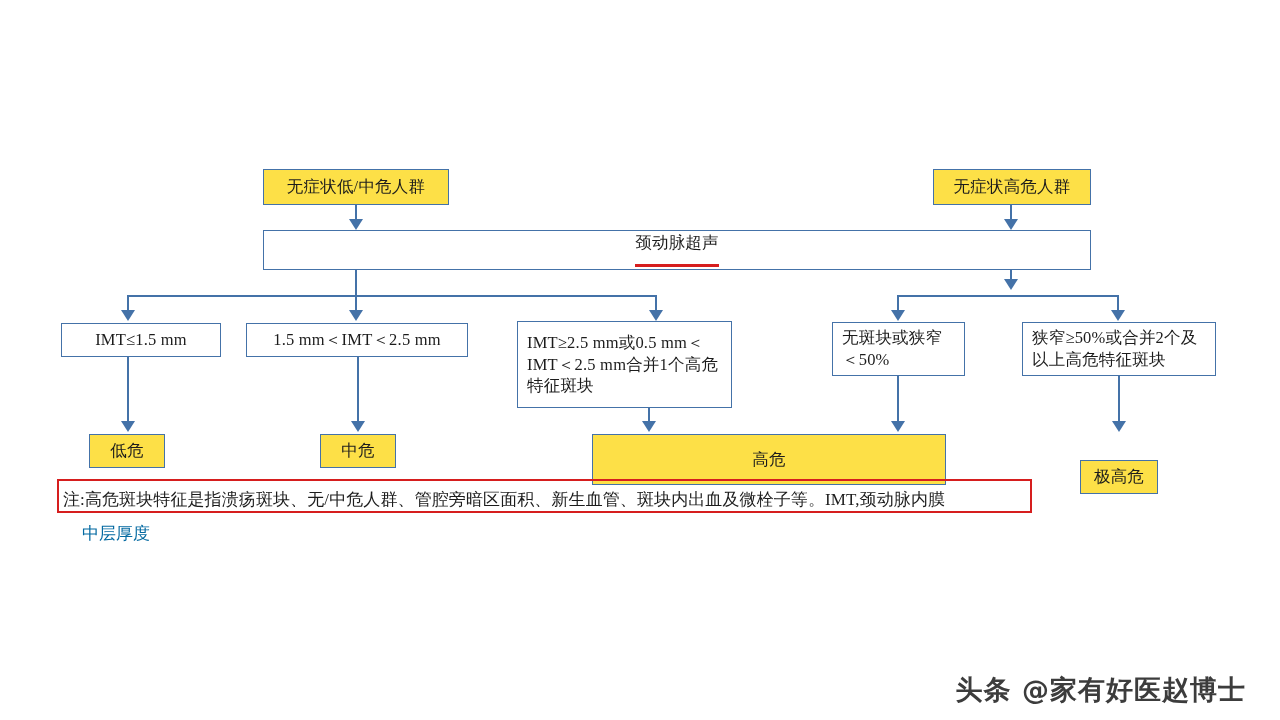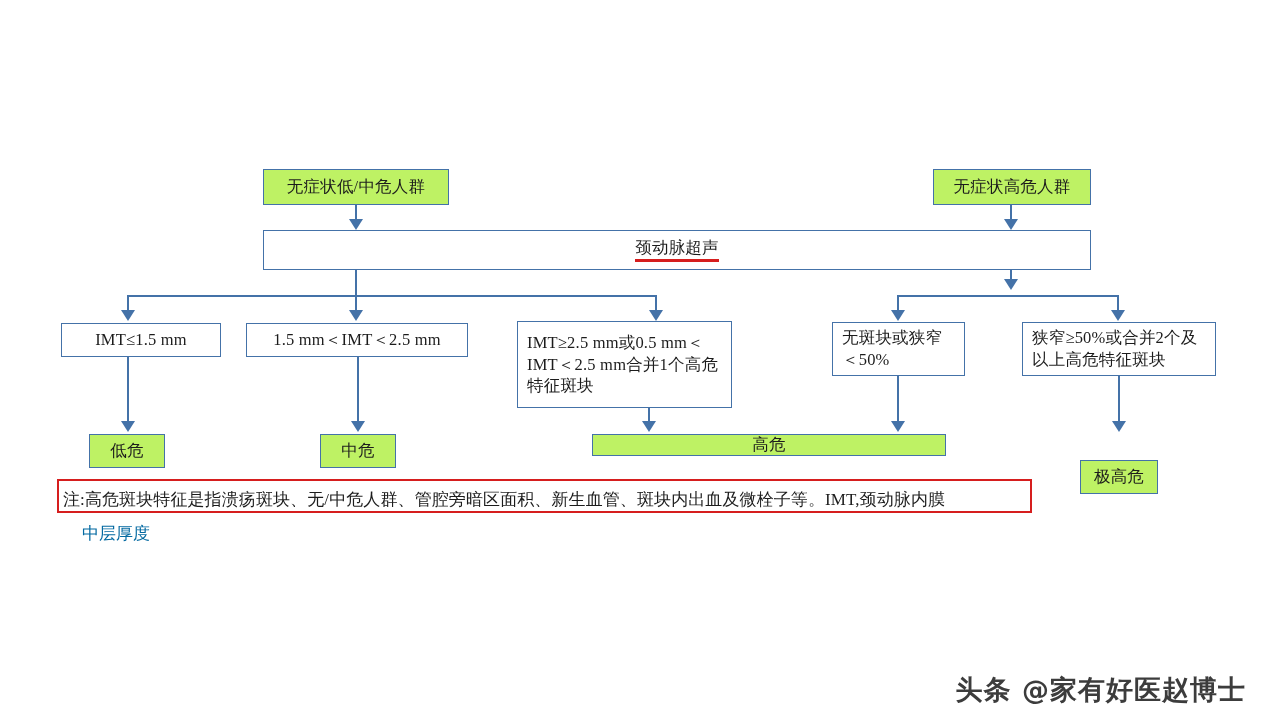--- a/index.html
+++ b/index.html
@@ -16,51 +16,51 @@
     position:absolute;
     box-sizing:border-box;
     border:1.6px solid #4472a8;
     display:flex;
     align-items:center;
     font-size:16.5px;
     line-height:1.32;
     color:#1c1c1c;
     letter-spacing:0.2px;
   }
-  .node.fill{background:#bef264;}
+  .node.fill{background:#fde047;}
   .node.white{background:#ffffff;}
   .node.center{justify-content:center;text-align:center;}
   .node.left{justify-content:flex-start;text-align:left;padding-left:9px;padding-right:6px;}
   .node .txt{display:block;width:100%;}
 
   
   #node-ultrasound{
     left:263px;top:230px;width:828px;height:40px;
     background:#ffffff;
     justify-content:center;
   }
   #node-ultrasound .txt{
     width:auto;
     border-bottom:3px solid #d61e1e;
-    padding-bottom:1px;
+    padding-bottom:11px;
     line-height:1.2;
   }
 
   #node-low-mid-pop{left:263px;top:169px;width:186px;height:36px;}
   #node-high-pop{left:933px;top:169px;width:158px;height:36px;}
 
   #node-imt1{left:61px;top:323px;width:160px;height:34px;}
   #node-imt2{left:246px;top:323px;width:222px;height:34px;}
   #node-imt3{left:517px;top:321px;width:215px;height:87px;}
   #node-plaque-none{left:832px;top:322px;width:133px;height:54px;}
   #node-stenosis{left:1022px;top:322px;width:194px;height:54px;}
 
   #node-low{left:89px;top:434px;width:76px;height:34px;}
   #node-mid{left:320px;top:434px;width:76px;height:34px;}
-  #node-high{left:592px;top:434px;width:354px;height:22px;}
+  #node-high{left:592px;top:434px;width:354px;height:51px;}
   #node-veryhigh{left:1080px;top:434px;width:78px;height:34px;margin-top:26px;}
 
   
   .ln{position:absolute;background:#4472a8;}
   .vline{width:2.2px;}
   .hline{height:2.2px;}
   .arrow{
     position:absolute;
     width:0;height:0;
     border-left:7.5px solid transparent;

